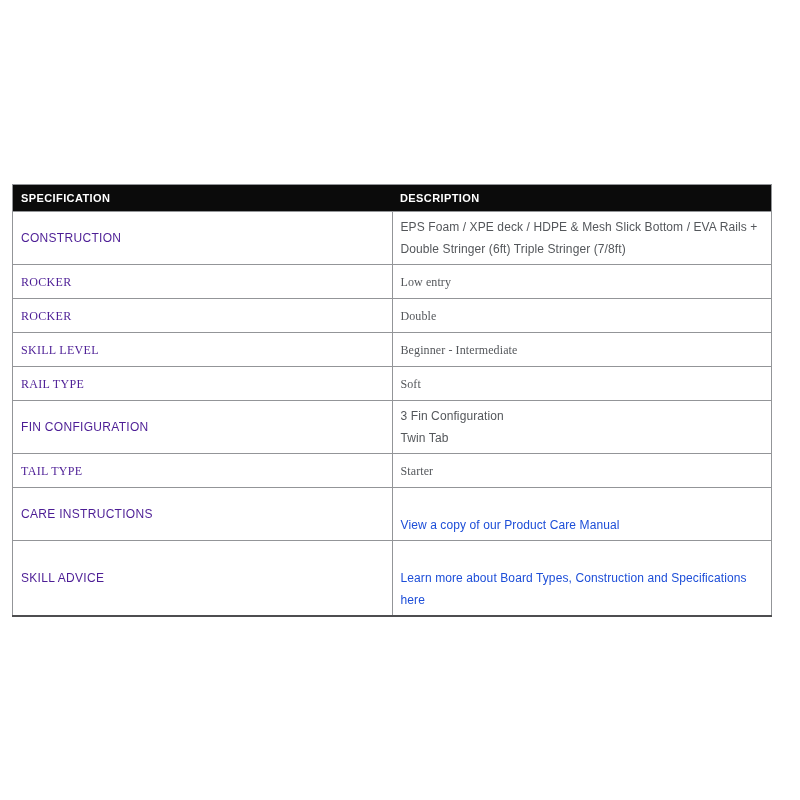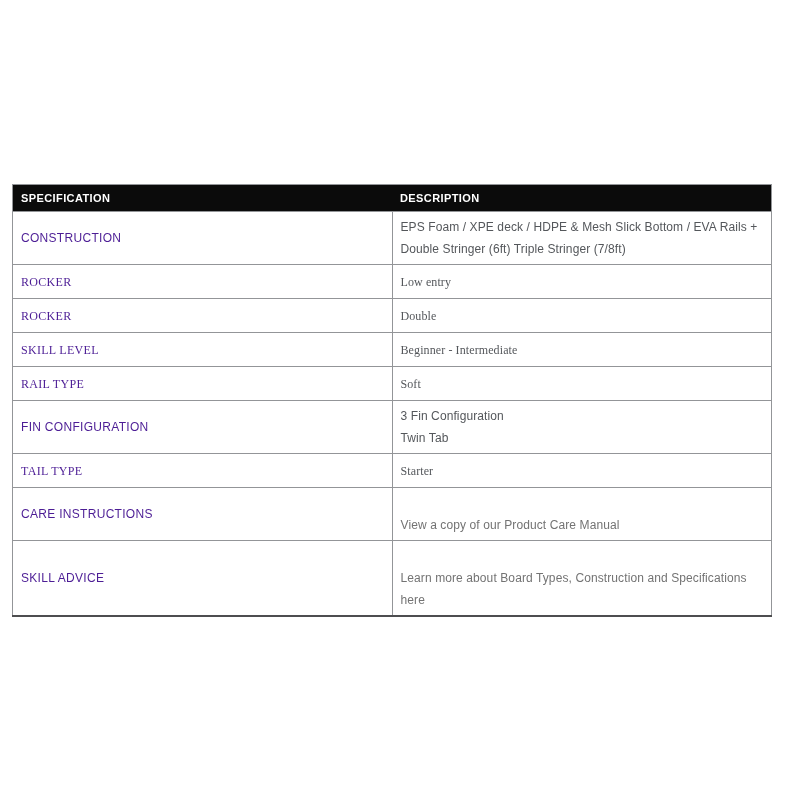--- a/index.html
+++ b/index.html
@@ -51,21 +51,21 @@
   }
   td.desc-cell {
     color: #54575b;
     letter-spacing: 0.1px;
   }
   tr.row-std  td { height: 34px; font-family: Liberation Serif, serif; }
   tr.row-tall td { height: 51px; }
   tr.row-med  td { height: 50px; }
   .spacer-line { height: 22px; }
   a.cell-link {
-    color: #737373;
+    color: #1d4ed8;
     text-decoration: none;
     font-size: 12px;
     line-height: 22px;
     cursor: pointer;
   }
 </style>
 </head>
 <body>
 
 <div class="page">

